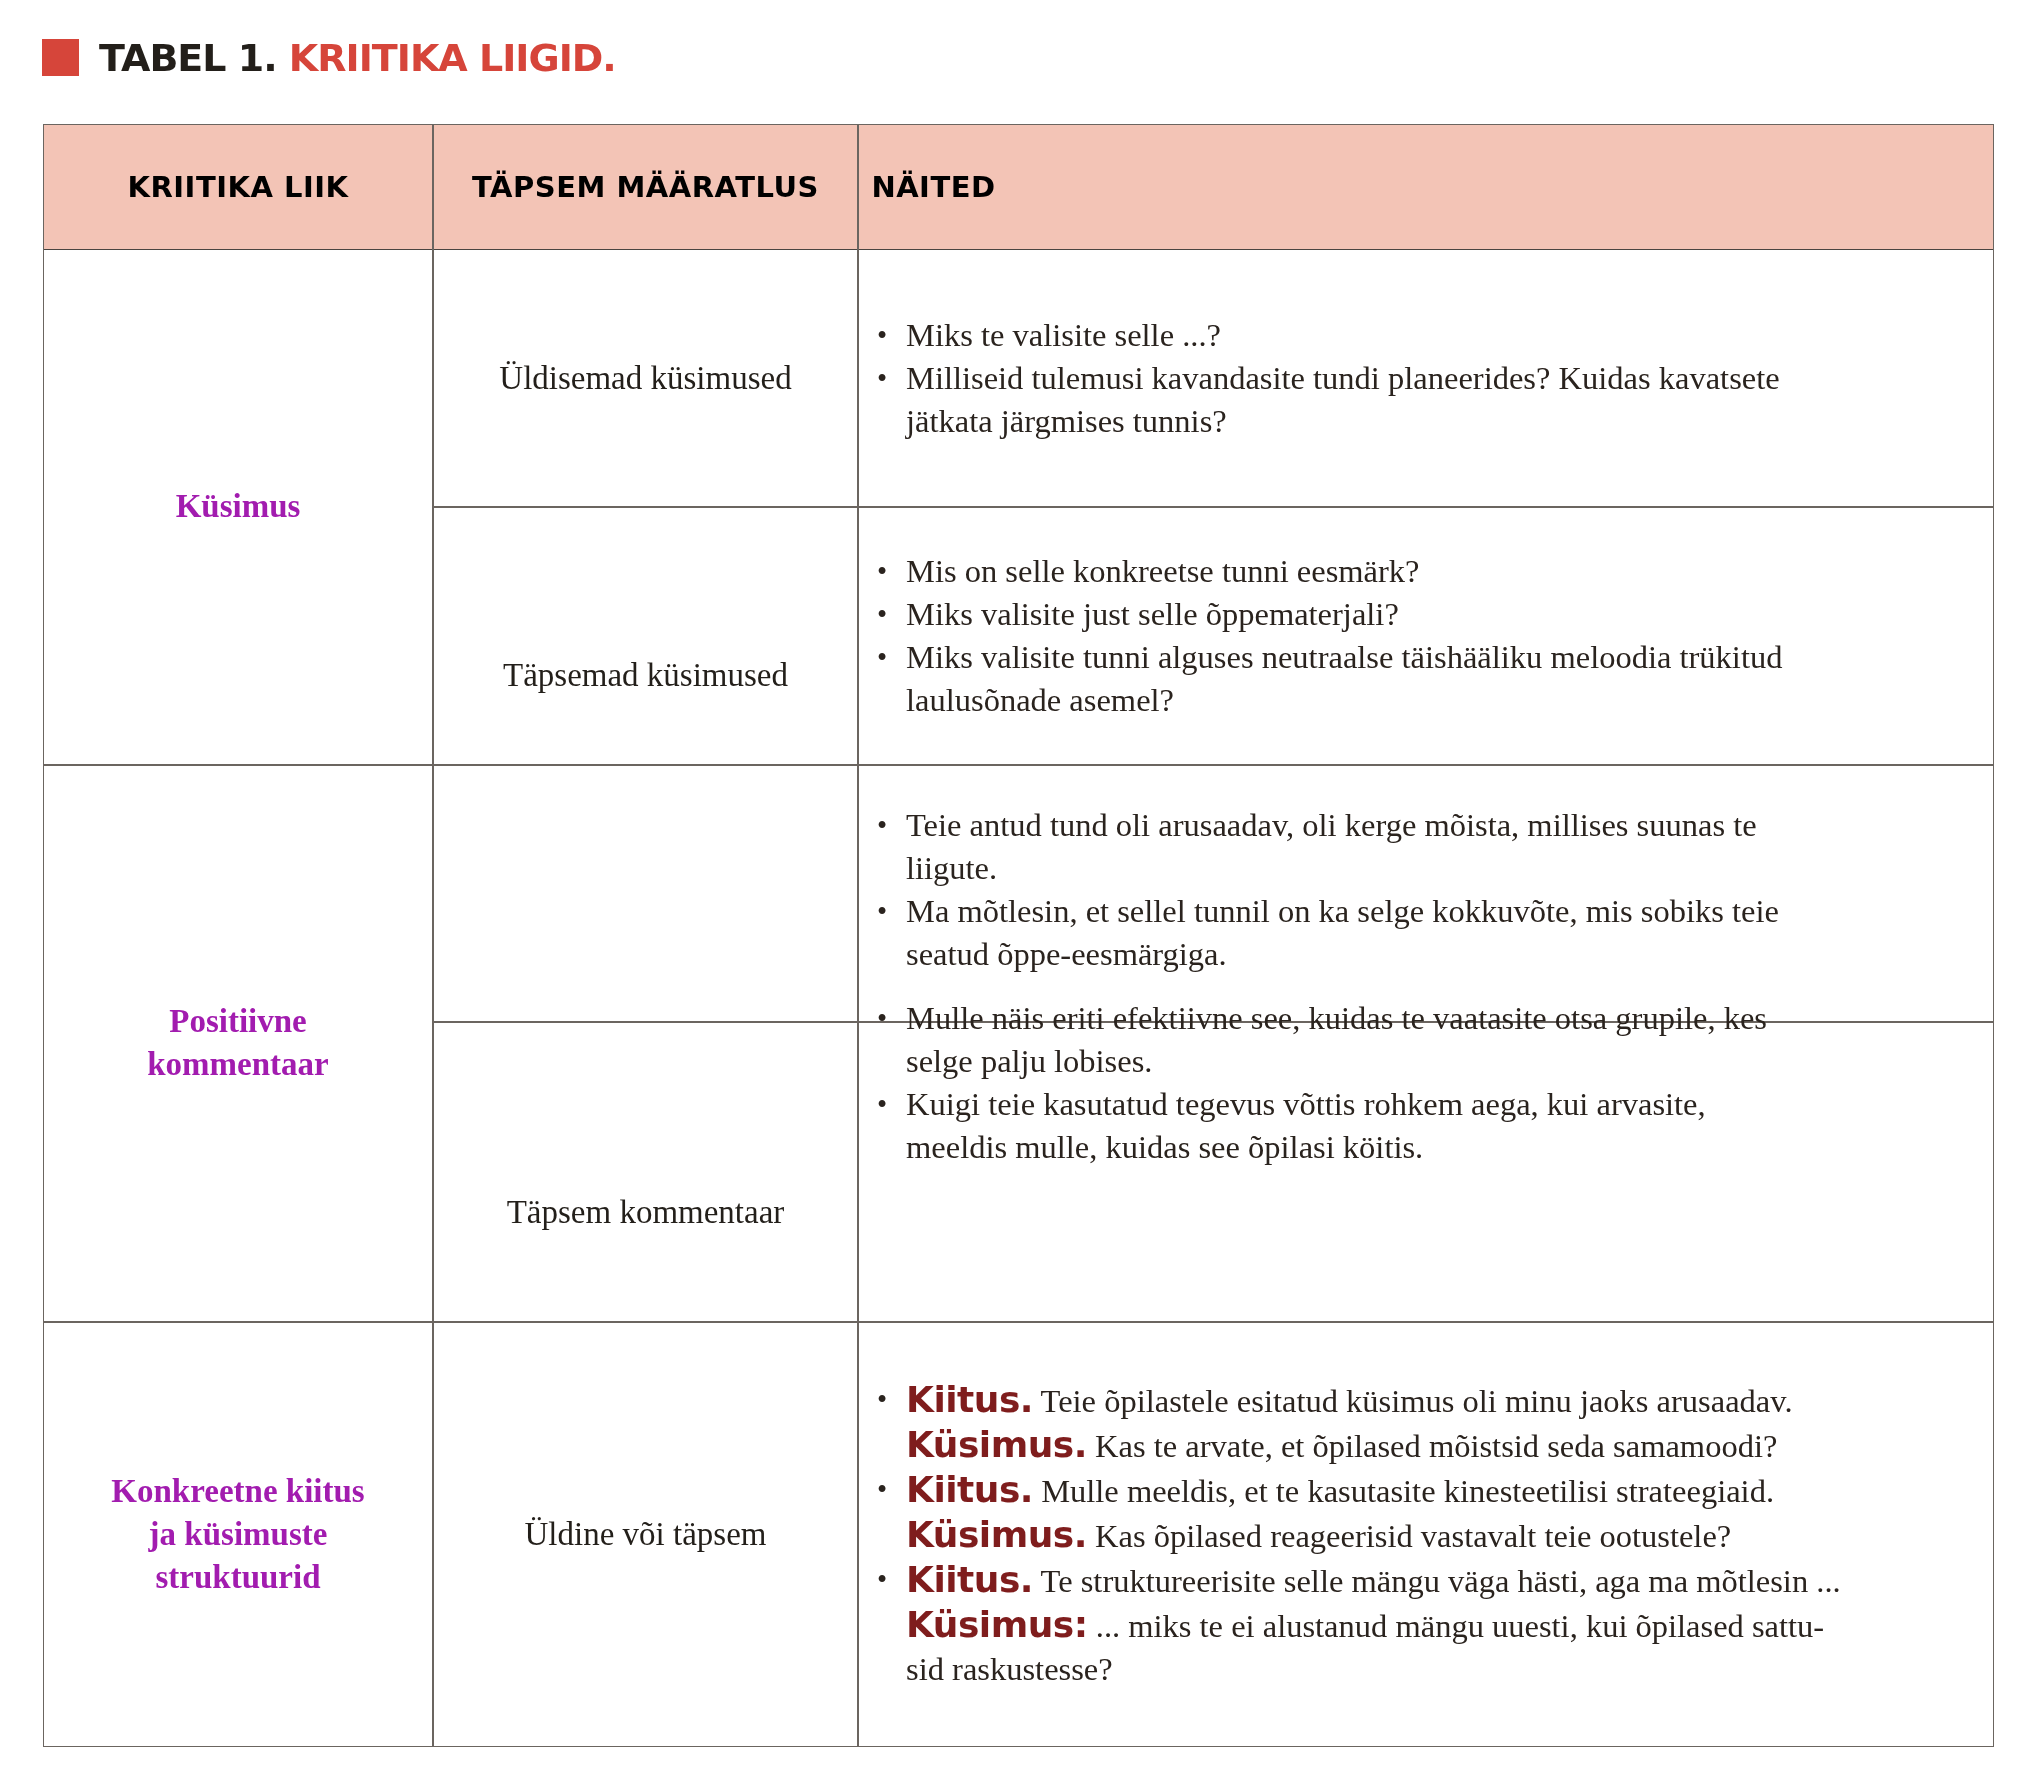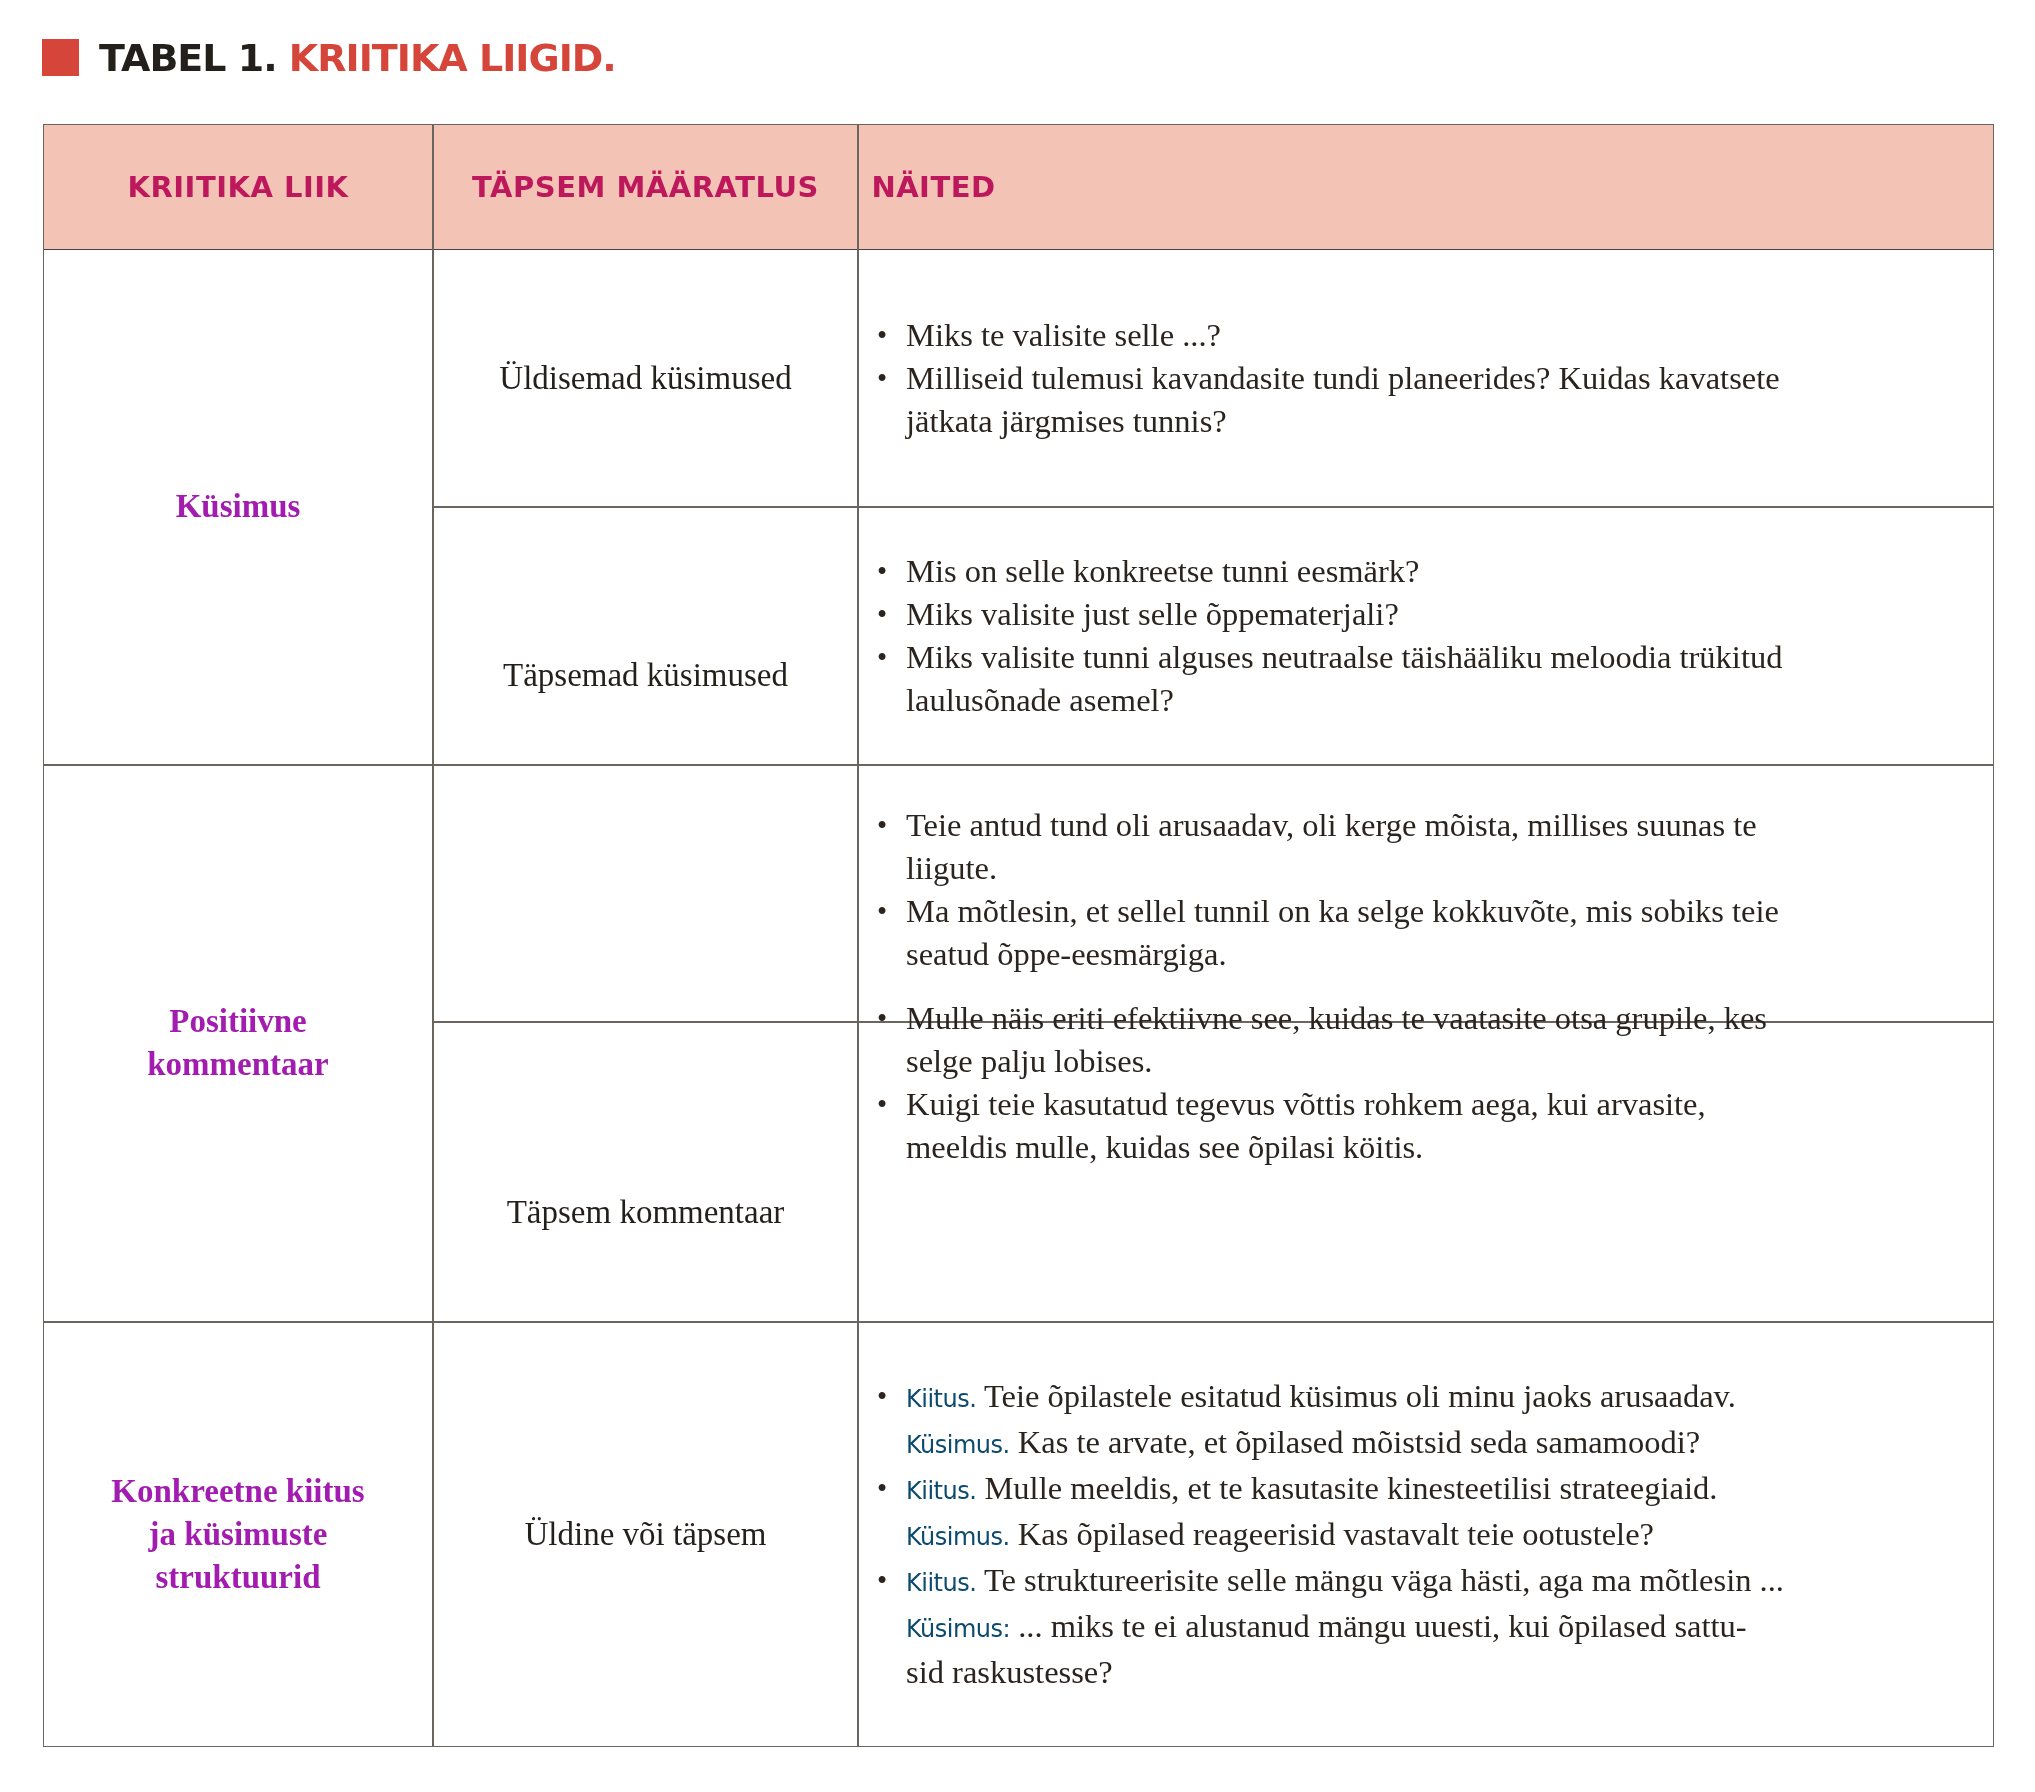--- a/index.html
+++ b/index.html
@@ -5,37 +5,37 @@
   html, body { margin: 0; padding: 0; background: #ffffff; }
   body { width: 2035px; height: 1792px; position: relative; overflow: hidden; }
   .title-row { position: absolute; left: 42px; top: 29px; height: 57px; display: flex; align-items: center; }
   .title-square { width: 37px; height: 37px; background: #D6453A; margin-right: 20px; }
   .title-text { font-family: "DejaVu Sans", sans-serif; font-weight: bold; font-size: 38px; letter-spacing: -1px; color: #231F1A; line-height: 1; }
   .title-text .accent { color: #D6453A; }
 
   .table { position: absolute; left: 43px; top: 124px; width: 1951px; height: 1623px; border: 1.9px solid #6b6560; box-sizing: border-box; }
   .hcell, .cell { position: absolute; box-sizing: border-box; display: flex; align-items: center; }
   .hcell { background: #F3C4B6; top: 0; height: 125px; border-bottom: 1.9px solid #4a4440; }
-  .hcell span { font-family: "DejaVu Sans", sans-serif; font-weight: bold; font-size: 29px; color: #be185d; letter-spacing: 0.5px; }
+  .hcell span { font-family: "DejaVu Sans", sans-serif; font-weight: bold; font-size: 29px; color: #000000; letter-spacing: 0.5px; }
   .vline { position: absolute; top: 0; bottom: 0; width: 1.9px; background: #6b6560; }
   .hline { position: absolute; height: 1.9px; background: #6b6560; }
 
   .c1 { left: 0; width: 388px; justify-content: center; text-align: center; }
   .c2 { left: 390px; width: 423px; justify-content: center; text-align: center; }
   .c3 { left: 814px; width: 1135px; justify-content: flex-start; padding-left: 19px; padding-right: 19px; }
   .hcell.c3 { padding-left: 13.4px; }
 
   .cat-label { font-family: "Liberation Serif", serif; font-weight: bold; font-size: 33px; line-height: 43px; color: #a21caf; }
   .sub-label { font-family: "Liberation Serif", serif; font-size: 33px; line-height: 43px; color: #231F1A; }
 
   ul.ex { list-style: none; margin: 0; padding: 0; }
   ul.ex li { position: relative; padding-left: 29px; font-family: "Liberation Serif", serif; font-size: 32.5px; line-height: 43px; color: #2A231E; }
   ul.ex li::before { content: "\2022"; position: absolute; left: 0; top: 0; color: #2A231E; font-size: 29px; }
   ul.ex li .line { display: block; white-space: nowrap; }
-  .kw { font-family: "DejaVu Sans", sans-serif; font-weight: normal; font-size: 24px; color: #0c4a6e; letter-spacing: -0.5px; }
+  .kw { font-family: "DejaVu Sans", sans-serif; font-weight: bold; font-size: 36px; color: #7f1d1d; letter-spacing: -0.5px; }
 </style>
 </head>
 <body>
 
 <div class="title-row">
   <div class="title-square"></div>
   <div class="title-text">
     <span>TABEL 1.</span>
     <span class="accent">KRIITIKA LIIGID.</span>
   </div>

